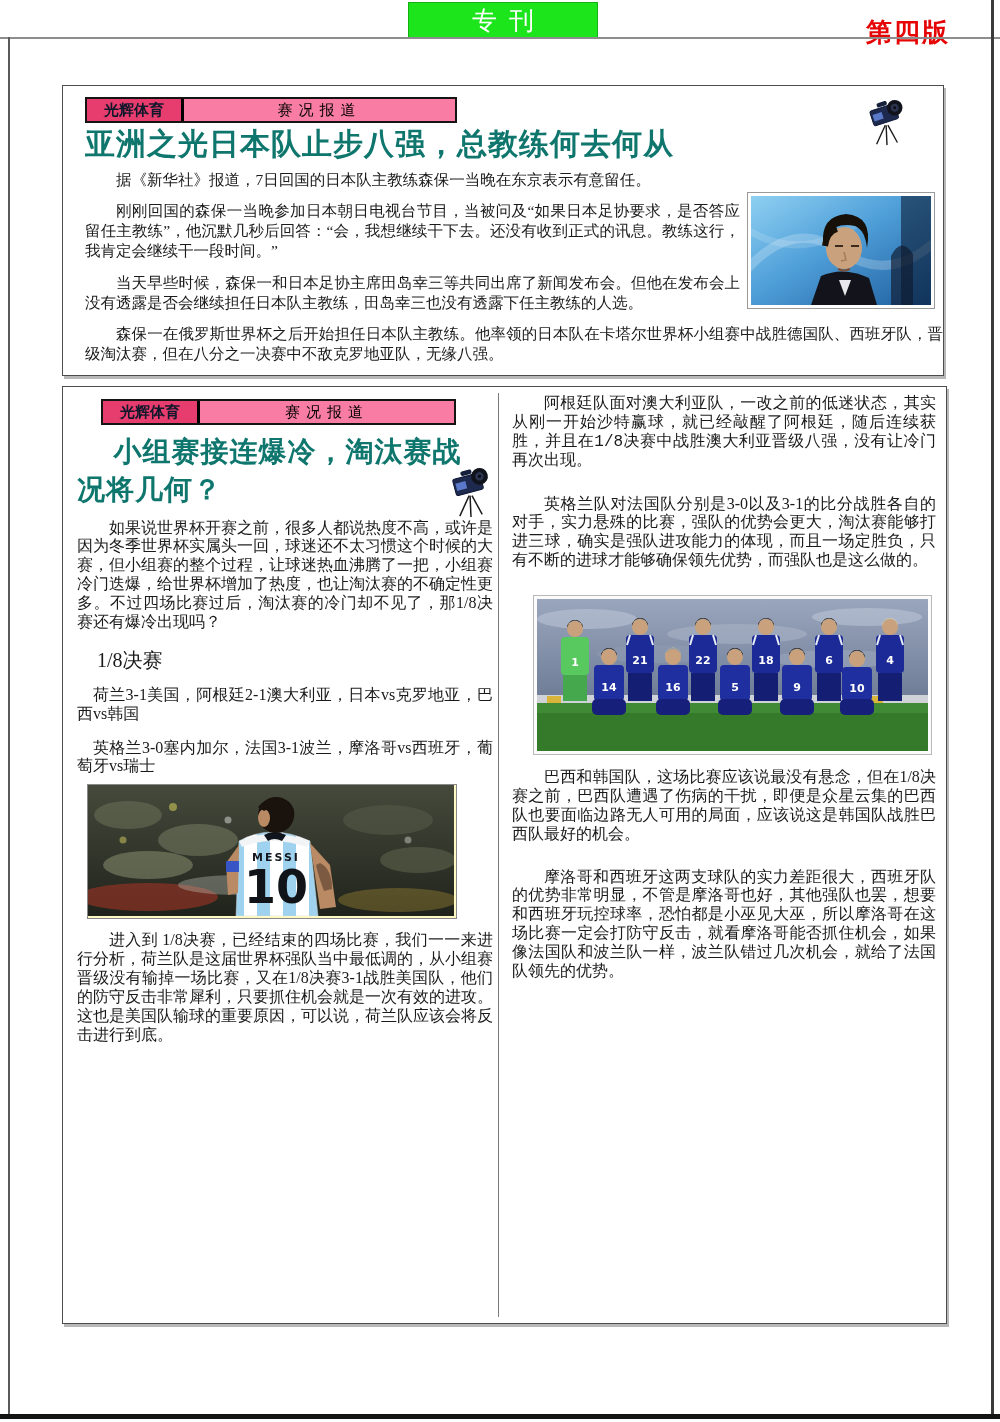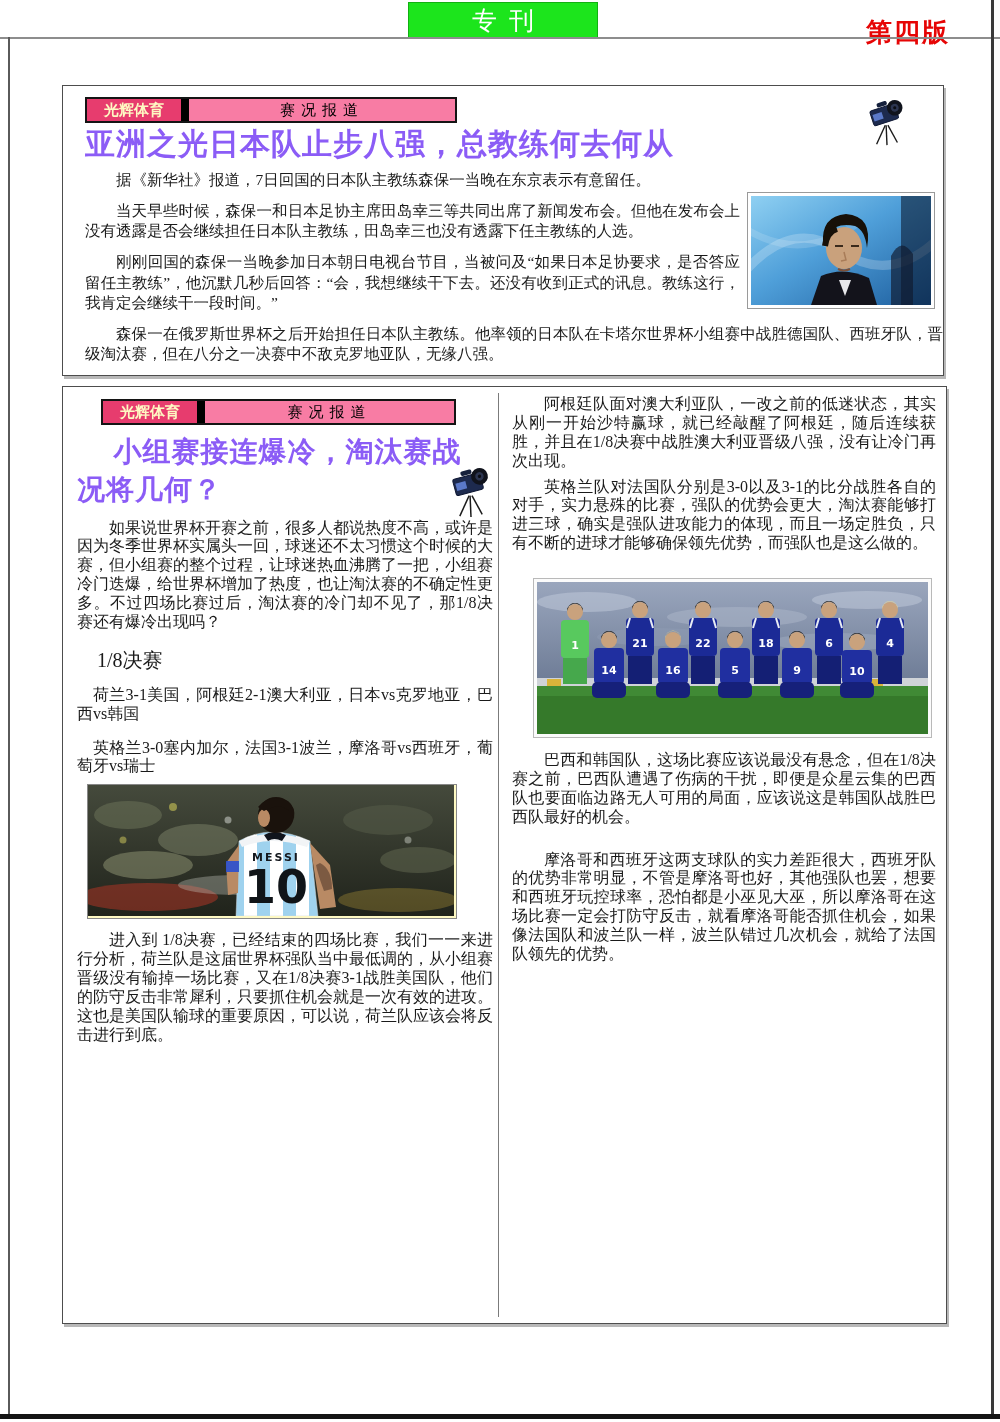--- a/index.html
+++ b/index.html
@@ -31,33 +31,33 @@
   .artbox{
     position:absolute;background:#ffffff;border:1px solid #4d4d4d;
     box-shadow:2px 3px 0 rgba(0,0,0,0.28);
   }
   #article1{left:62px;top:85px;width:880px;height:289px;}
   #article2{left:62px;top:386px;width:883px;height:936px;}
 
   
   .tag-bar{display:flex;height:22px;border:2px solid #141414;box-sizing:content-box;}
   .tag-seg1{
-    width:94px;background:#e73c6e;border-right:8px solid #000000;
-    color:#fef9c3;font-size:15px;font-weight:bold;
+    width:94px;background:#e73c6e;border-right:3px solid #000000;
+    color:#0f172a;font-size:15px;font-weight:bold;
     display:flex;align-items:center;justify-content:center;
     font-family:"DejaVu Sans","Liberation Sans",sans-serif;
   }
   .tag-seg2{
     flex:1;background:#f87ca4;color:#000;
     font-size:15px;letter-spacing:6px;
     display:flex;align-items:center;justify-content:center;text-align:center;
   }
   .headline{
     font-family:Liberation Sans, sans-serif;
-    font-weight:900;color:#8b5cf6;letter-spacing:1px;
+    font-weight:900;color:#0f766e;letter-spacing:1px;
   }
   .bodytext p{
     margin:0 0 11px 0;text-indent:2em;text-align:justify;
     font-size:15.5px;line-height:1.3;
   }
   .coltext p{
     margin:0 0 15px 0;text-indent:2em;text-align:justify;
     font-size:16px;line-height:1.18;
   }
 
@@ -147,22 +147,22 @@
       <line x1="28" y1="38" x2="18" y2="60"></line>
       <line x1="29" y1="38" x2="30" y2="61"></line>
       <line x1="31" y1="38" x2="42" y2="58"></line>
     </g>
   </svg>
 
   <div class="headline" id="a1-title">亚洲之光日本队止步八强，总教练何去何从</div>
 
   <div class="bodytext" id="a1-body">
     <p class="narrow">据《新华社》报道，7日回国的日本队主教练森保一当晚在东京表示有意留任。</p>
+    <p class="narrow">刚刚回国的森保一当晚参加日本朝日电视台节目，当被问及“如果日本足协要求，是否答应留任主教练”，他沉默几秒后回答：“会，我想继续干下去。还没有收到正式的讯息。教练这行，我肯定会继续干一段时间。”</p>
     <p class="narrow">当天早些时候，森保一和日本足协主席田岛幸三等共同出席了新闻发布会。但他在发布会上没有透露是否会继续担任日本队主教练，田岛幸三也没有透露下任主教练的人选。</p>
-    <p class="narrow">刚刚回国的森保一当晚参加日本朝日电视台节目，当被问及“如果日本足协要求，是否答应留任主教练”，他沉默几秒后回答：“会，我想继续干下去。还没有收到正式的讯息。教练这行，我肯定会继续干一段时间。”</p>
     <p>森保一在俄罗斯世界杯之后开始担任日本队主教练。他率领的日本队在卡塔尔世界杯小组赛中战胜德国队、西班牙队，晋级淘汰赛，但在八分之一决赛中不敌克罗地亚队，无缘八强。</p>
   </div>
 
   <div id="coach-photo">
     <svg width="180" height="109" viewBox="0 0 180 109">
       <rect width="180" height="109" fill="url(#skyGrad)"></rect>
       <path d="M-10,80 Q40,20 90,55 T190,40" stroke="rgba(255,255,255,0.22)" stroke-width="9" fill="none"></path>
       <path d="M-10,30 Q50,70 110,25" stroke="rgba(255,255,255,0.15)" stroke-width="7" fill="none"></path>
       <rect x="150" y="0" width="30" height="109" fill="rgba(8,18,38,0.55)"></rect>
       <path d="M140,60 Q150,40 162,58 L162,109 L140,109 Z" fill="rgba(15,25,45,0.65)"></path>
@@ -247,21 +247,21 @@
           </g>
         </svg>
       </div>
 
       <p>进入到 1/8决赛，已经结束的四场比赛，我们一一来进行分析，荷兰队是这届世界杯强队当中最低调的，从小组赛晋级没有输掉一场比赛，又在1/8决赛3-1战胜美国队，他们的防守反击非常犀利，只要抓住机会就是一次有效的进攻。这也是美国队输球的重要原因，可以说，荷兰队应该会将反击进行到底。</p>
     </div>
   </div>
 
   <div id="a2-right">
     <div class="coltext">
-      <p style="margin-bottom:7px;">阿根廷队面对澳大利亚队，一改之前的低迷状态，其实从刚一开始沙特赢球，就已经敲醒了阿根廷，随后连续获胜，并且在1/8决赛中战胜澳大利亚晋级八强，没有让冷门再次出现。</p>
+      <p style="margin-bottom:24px;font-family:Liberation Mono, monospace;">阿根廷队面对澳大利亚队，一改之前的低迷状态，其实从刚一开始沙特赢球，就已经敲醒了阿根廷，随后连续获胜，并且在1/8决赛中战胜澳大利亚晋级八强，没有让冷门再次出现。</p>
       <p style="margin-bottom:26px;">英格兰队对法国队分别是3-0以及3-1的比分战胜各自的对手，实力悬殊的比赛，强队的优势会更大，淘汰赛能够打进三球，确实是强队进攻能力的体现，而且一场定胜负，只有不断的进球才能够确保领先优势，而强队也是这么做的。</p>
 
       <div id="team-photo">
         <svg width="391" height="152" viewBox="0 0 391 152">
           <rect width="391" height="100" fill="url(#crowdBlue)"></rect>
           <g opacity="0.5">
             <ellipse cx="50" cy="20" rx="50" ry="10" fill="#c3ccdc"></ellipse>
             <ellipse cx="200" cy="35" rx="70" ry="10" fill="#aeb8ca"></ellipse>
             <ellipse cx="330" cy="18" rx="55" ry="9" fill="#c3ccdc"></ellipse>
             <ellipse cx="120" cy="55" rx="60" ry="9" fill="#8f9cb4"></ellipse>

